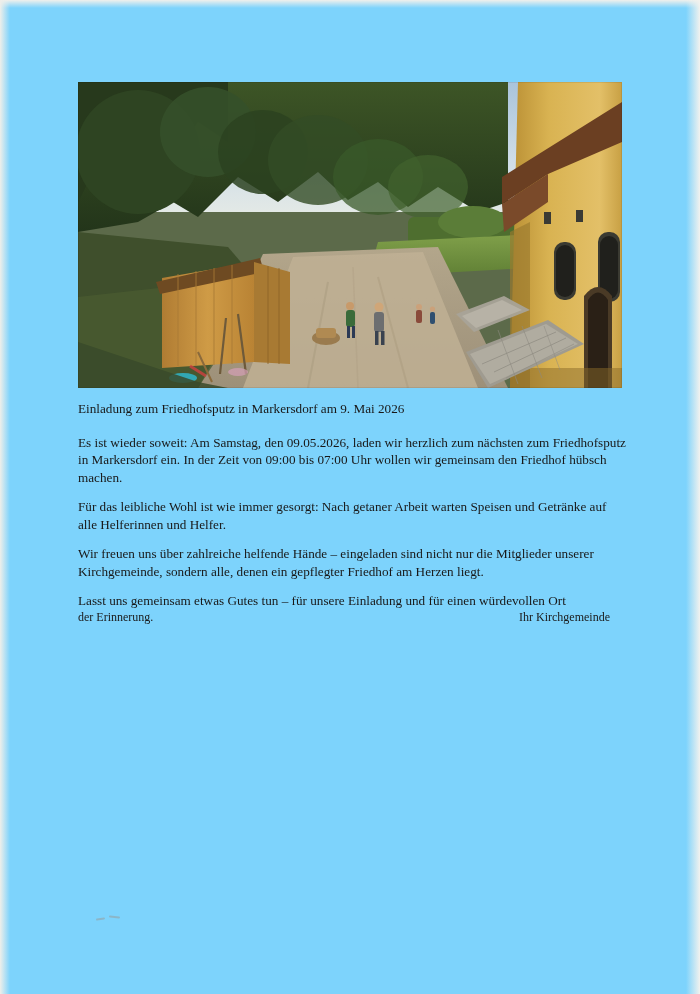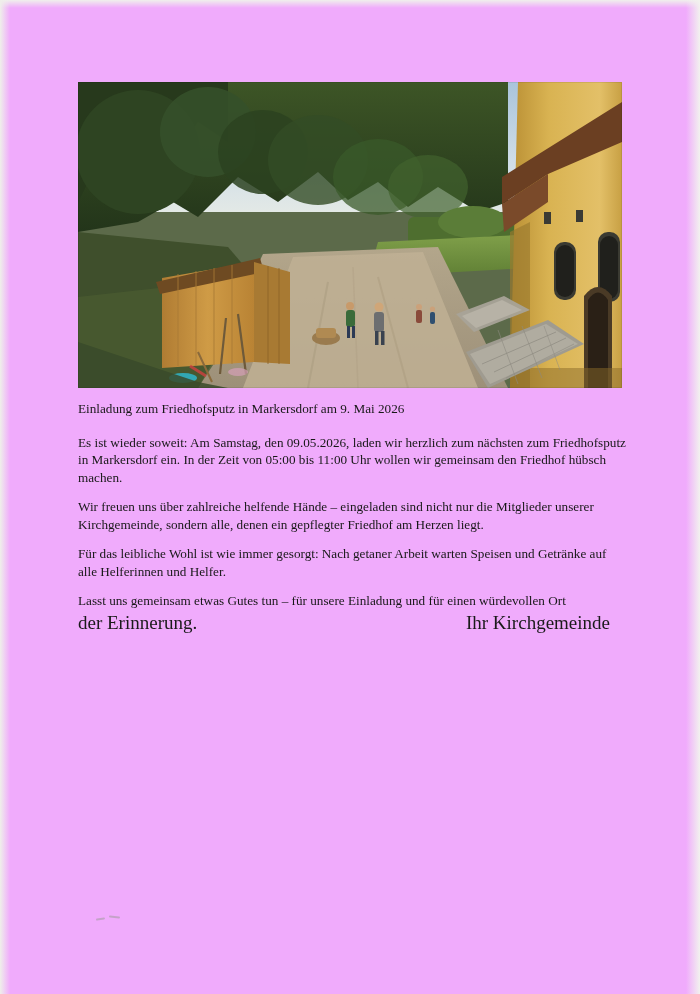--- a/index.html
+++ b/index.html
@@ -16,21 +16,21 @@
     overflow: hidden;
   }
 
   
   .page-sheet {
     position: absolute;
     left: 0;
     top: 0;
     width: 700px;
     height: 994px;
-    background: #f0abfc;
+    background: #7dd3fc;
     box-sizing: border-box;
   }
 
   
   .scan-edge-left {
     position: absolute;
     left: 0; top: 0;
     width: 10px; height: 994px;
     background: linear-gradient(to right, #efefea, rgba(255,255,255,0));
     pointer-events: none;
@@ -79,21 +79,21 @@
   }
   .para.headline {
     margin-bottom: 16px;
   }
   .para.last {
     margin-bottom: 0;
   }
   .sig-row {
     display: flex;
     justify-content: space-between;
-    font-size: 19px;
+    font-size: 12px;
     line-height: 1.33;
   }
   .sig-row .left { flex: 0 0 auto; }
   .sig-row .right { flex: 0 0 auto; padding-right: 16px; }
 
   
   .scan-artifact {
     position: absolute;
     left: 96px;
     top: 916px;
@@ -271,25 +271,25 @@
       <path d="M0 260 L120 300 L150 306 L0 306 Z" fill="#3a4a2a" opacity=".85"></path>
 
       <rect x="0" y="0" width="544" height="306" fill="none" stroke="#000000" stroke-opacity=".08" stroke-width="2"></rect>
     </svg>
   </div>
 
   <div class="doc-text">
 
     <p class="para headline">Einladung zum Friedhofsputz in Markersdorf am 9. Mai 2026</p>
 
-    <p class="para">Es ist wieder soweit: Am Samstag, den 09.05.2026, laden wir herzlich zum nächsten zum Friedhofsputz in Markersdorf ein. In der Zeit von 05:00 bis 11:00 Uhr wollen wir gemeinsam den Friedhof hübsch machen.</p>
+    <p class="para">Es ist wieder soweit: Am Samstag, den 09.05.2026, laden wir herzlich zum nächsten zum Friedhofsputz in Markersdorf ein. In der Zeit von 09:00 bis 07:00 Uhr wollen wir gemeinsam den Friedhof hübsch machen.</p>
+
+    <p class="para">Für das leibliche Wohl ist wie immer gesorgt: Nach getaner Arbeit warten Speisen und Getränke auf alle Helferinnen und Helfer.</p>
 
     <p class="para">Wir freuen uns über zahlreiche helfende Hände – eingeladen sind nicht nur die Mitglieder unserer Kirchgemeinde, sondern alle, denen ein gepflegter Friedhof am Herzen liegt.</p>
-
-    <p class="para">Für das leibliche Wohl ist wie immer gesorgt: Nach getaner Arbeit warten Speisen und Getränke auf alle Helferinnen und Helfer.</p>
 
     <p class="para last">Lasst uns gemeinsam etwas Gutes tun – für unsere Einladung und für einen würdevollen Ort</p>
 
     <div class="sig-row">
       <span class="left">der Erinnerung.</span>
       <span class="right">Ihr Kirchgemeinde</span>
     </div>
   </div>
 
   <div class="scan-artifact">

